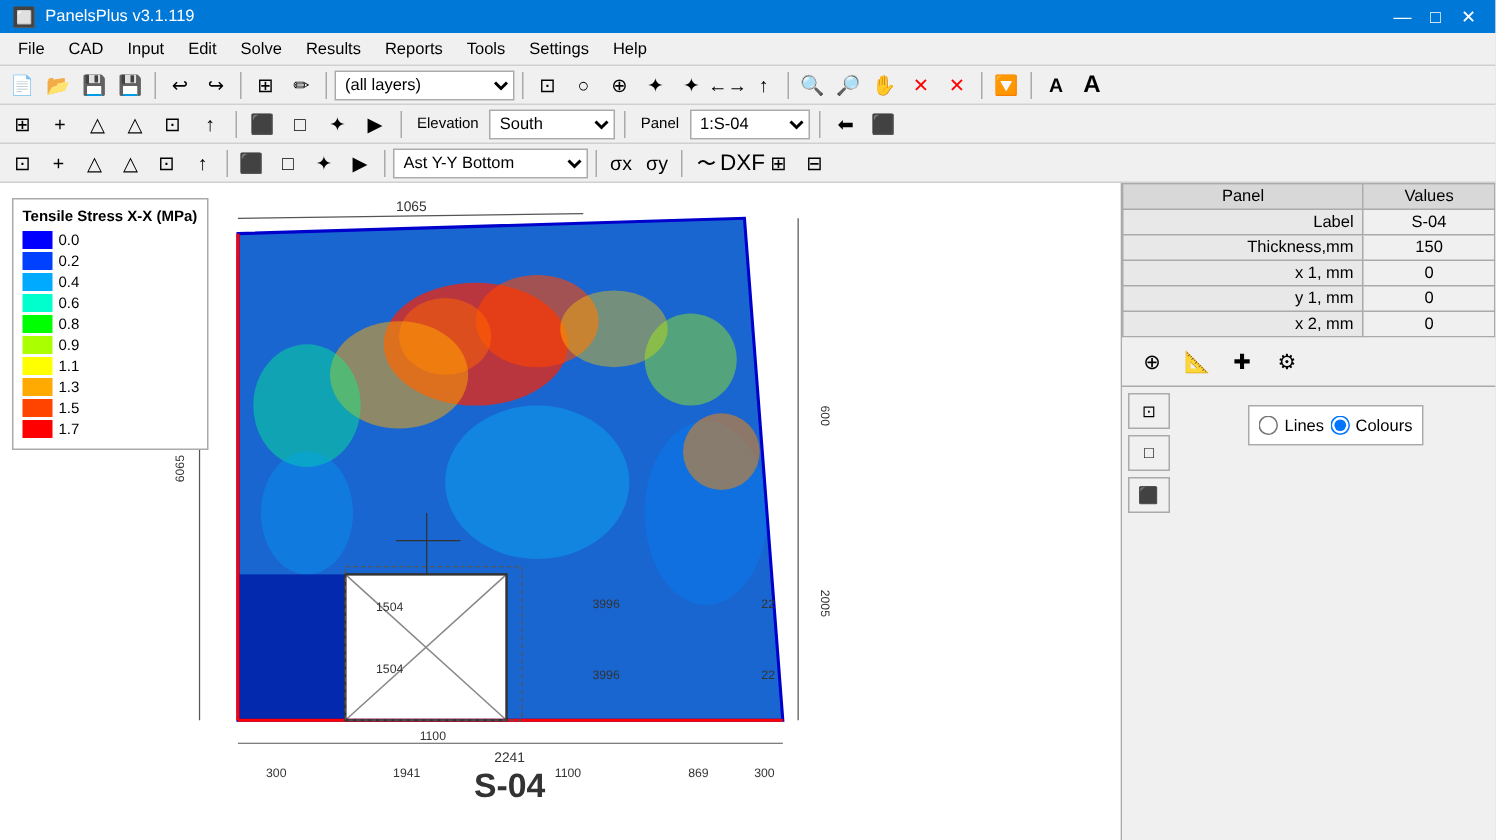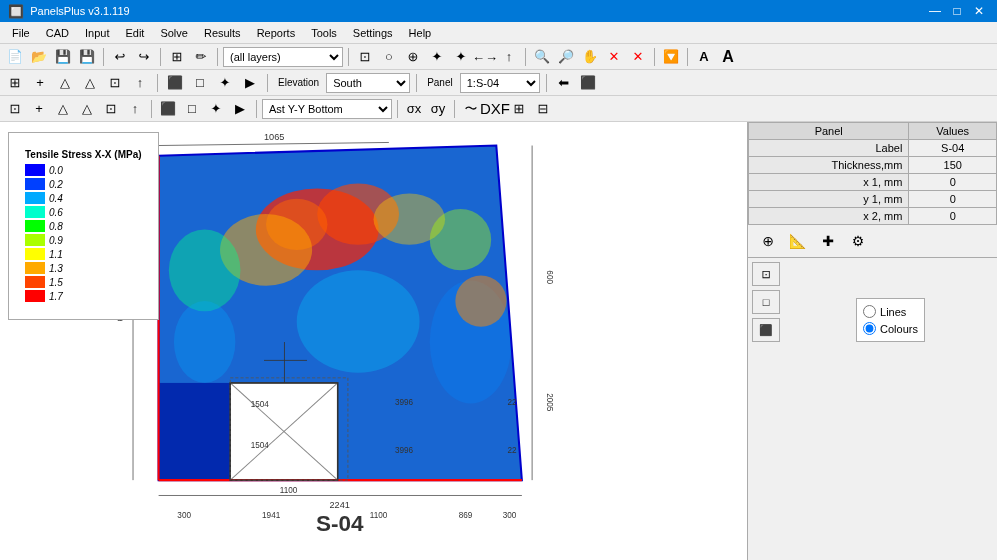--- a/index.html
+++ b/index.html
@@ -25,43 +25,43 @@
     
     #main { display: flex; height: calc(560px - 22px - 22px - 26px - 26px - 24px); }
     
     
     #canvas-area { flex: 1; background: #ffffff; position: relative; overflow: hidden; }
     
     
     #right-panel { width: 250px; background: #f0f0f0; border-left: 1px solid #aaa; display: flex; flex-direction: column; }
 
     
-    #legend { position: absolute; left: 8px; top: 10px; background: white; border: 1px solid #aaa; padding: 16px; min-width: 90px; }
+    #legend { position: absolute; left: 8px; top: 10px; background: white; border: 1px solid #aaa; padding: 6px; min-width: 90px; }
     #legend-title { font-size: 10px; font-weight: bold; margin-bottom: 3px; }
-    .legend-row { display: flex; align-items: center; gap: 4px; font-size: 10px; height: 14px; font-style: italic; }
+    .legend-row { display: flex; align-items: center; gap: 4px; font-size: 10px; height: 14px; }
     .legend-color { width: 20px; height: 12px; }
 
     
     #drawing { position: absolute; left: 0; top: 0; width: 100%; height: 100%; }
 
     
     #panel-table { width: 100%; border-collapse: collapse; font-size: 11px; }
     #panel-table th, #panel-table td { border: 1px solid #aaa; padding: 2px 6px; text-align: center; }
     #panel-table th { background: #d8d8d8; font-weight: normal; }
     #panel-table .row-label { background: #e8e8e8; text-align: right; }
 
     
     #panel-icons { display: flex; align-items: center; gap: 6px; padding: 4px 8px; border-bottom: 1px solid #aaa; }
     .panel-icon-btn { background: transparent; border: 1px solid transparent; width: 24px; height: 24px; cursor: pointer; display: flex; align-items: center; justify-content: center; font-size: 14px; }
 
     
     #panel-text-area { padding: 4px 6px; font-size: 11px; background: white; border: 1px solid #aaa; margin: 4px; flex: 1; overflow: hidden; color: #333; }
 
     
-    .radio-group { display: flex; flex-direction: column; gap: 4px; padding: 6px; background: white; border: 1px solid #aaa; margin: 36px auto; }
+    .radio-group { display: flex; flex-direction: row; gap: 4px; padding: 6px; background: white; border: 1px solid #aaa; margin: 8px auto; }
     .radio-row { display: flex; align-items: center; gap: 4px; font-size: 11px; }
 
     
     #table-container { overflow-y: auto; max-height: 180px; }
     #table-container::-webkit-scrollbar { width: 12px; }
     #table-container::-webkit-scrollbar-track { background: #f0f0f0; }
     #table-container::-webkit-scrollbar-thumb { background: #aaa; }
 
     
     #toolbar3 { background: #f0f0f0; height: 26px; display: flex; align-items: center; border-bottom: 1px solid #d0d0d0; padding: 0 4px; gap: 3px; }

